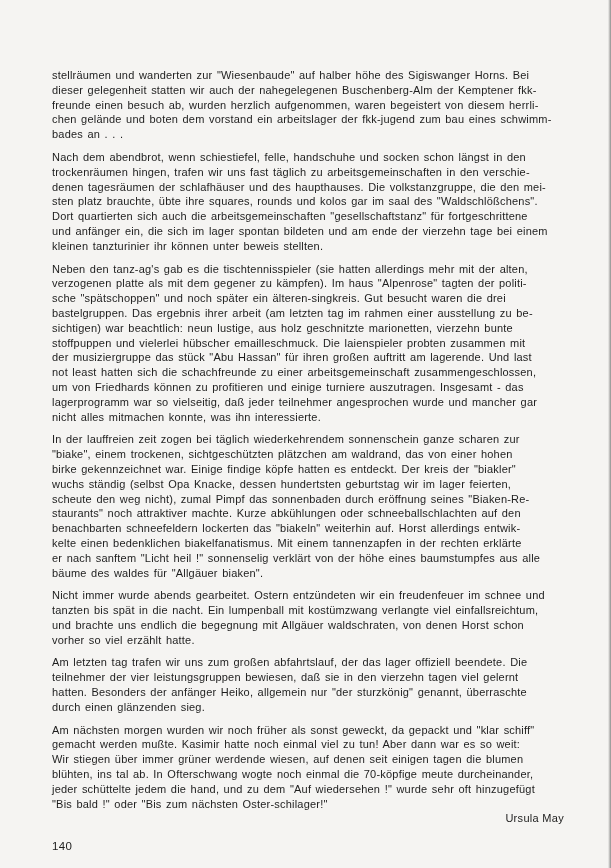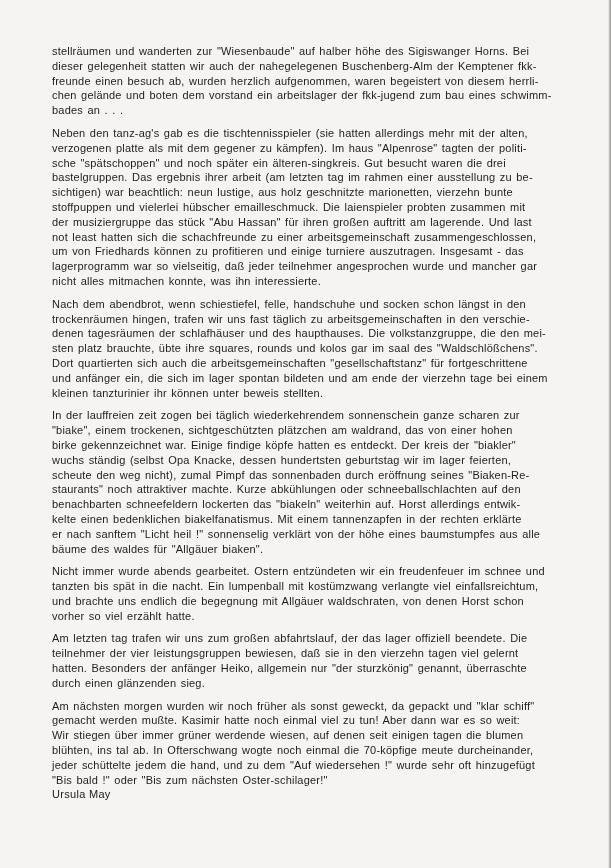--- a/index.html
+++ b/index.html
@@ -10,39 +10,39 @@
   .page {
     position: relative;
     width: 611px;
     height: 868px;
     background: #f5f4f2;
     overflow: hidden;
     font-family: "Liberation Sans", sans-serif;
   }
   .text-block {
     position: absolute;
-    top: 44px;
+    top: 68px;
     left: 52px;
     width: 530px;
   }
   .para {
     margin: 0 0 8px 0;
     font-size: 11px;
     line-height: 14.8px;
     font-weight: 400;
     color: #1d1d1d;
     letter-spacing: 0.2px;
     word-spacing: 1.2px;
     white-space: pre-line;
     text-align: left;
   }
   .sig-row {
     width: 512px;
     margin-top: -11px;
-    text-align: left;
+    text-align: right;
   }
   .signature {
     font-size: 11px;
     line-height: 14.8px;
     color: #1d1d1d;
     letter-spacing: 0.3px;
   }
   .page-number {
     margin-top: 13px;
     font-size: 11.5px;
@@ -62,38 +62,38 @@
 </head>
 <body>
 
 <div class="page">
   <div class="text-block">
     <p class="para">stellräumen und wanderten zur "Wiesenbaude" auf halber höhe des Sigiswanger Horns. Bei
 dieser gelegenheit statten wir auch der nahegelegenen Buschenberg-Alm der Kemptener fkk-
 freunde einen besuch ab, wurden herzlich aufgenommen, waren begeistert von diesem herrli-
 chen gelände und boten dem vorstand ein arbeitslager der fkk-jugend zum bau eines schwimm-
 bades an . . .</p>
+    <p class="para">Nach dem abendbrot, wenn schiestiefel, felle, handschuhe und socken schon längst in den
+trockenräumen hingen, trafen wir uns fast täglich zu arbeitsgemeinschaften in den verschie-
+denen tagesräumen der schlafhäuser und des haupthauses. Die volkstanzgruppe, die den mei-
+sten platz brauchte, übte ihre squares, rounds und kolos gar im saal des "Waldschlößchens".
+Dort quartierten sich auch die arbeitsgemeinschaften "gesellschaftstanz" für fortgeschrittene
+und anfänger ein, die sich im lager spontan bildeten und am ende der vierzehn tage bei einem
+kleinen tanzturinier ihr können unter beweis stellten.</p>
     <p class="para">Neben den tanz-ag's gab es die tischtennisspieler (sie hatten allerdings mehr mit der alten,
 verzogenen platte als mit dem gegener zu kämpfen). Im haus "Alpenrose" tagten der politi-
 sche "spätschoppen" und noch später ein älteren-singkreis. Gut besucht waren die drei
 bastelgruppen. Das ergebnis ihrer arbeit (am letzten tag im rahmen einer ausstellung zu be-
 sichtigen) war beachtlich: neun lustige, aus holz geschnitzte marionetten, vierzehn bunte
 stoffpuppen und vielerlei hübscher emailleschmuck. Die laienspieler probten zusammen mit
 der musiziergruppe das stück "Abu Hassan" für ihren großen auftritt am lagerende. Und last
 not least hatten sich die schachfreunde zu einer arbeitsgemeinschaft zusammengeschlossen,
 um von Friedhards können zu profitieren und einige turniere auszutragen. Insgesamt - das
 lagerprogramm war so vielseitig, daß jeder teilnehmer angesprochen wurde und mancher gar
 nicht alles mitmachen konnte, was ihn interessierte.</p>
-    <p class="para">Nach dem abendbrot, wenn schiestiefel, felle, handschuhe und socken schon längst in den
-trockenräumen hingen, trafen wir uns fast täglich zu arbeitsgemeinschaften in den verschie-
-denen tagesräumen der schlafhäuser und des haupthauses. Die volkstanzgruppe, die den mei-
-sten platz brauchte, übte ihre squares, rounds und kolos gar im saal des "Waldschlößchens".
-Dort quartierten sich auch die arbeitsgemeinschaften "gesellschaftstanz" für fortgeschrittene
-und anfänger ein, die sich im lager spontan bildeten und am ende der vierzehn tage bei einem
-kleinen tanzturinier ihr können unter beweis stellten.</p>
     <p class="para">In der lauffreien zeit zogen bei täglich wiederkehrendem sonnenschein ganze scharen zur
 "biake", einem trockenen, sichtgeschützten plätzchen am waldrand, das von einer hohen
 birke gekennzeichnet war. Einige findige köpfe hatten es entdeckt. Der kreis der "biakler"
 wuchs ständig (selbst Opa Knacke, dessen hundertsten geburtstag wir im lager feierten,
 scheute den weg nicht), zumal Pimpf das sonnenbaden durch eröffnung seines "Biaken-Re-
 staurants" noch attraktiver machte. Kurze abkühlungen oder schneeballschlachten auf den
 benachbarten schneefeldern lockerten das "biakeln" weiterhin auf. Horst allerdings entwik-
 kelte einen bedenklichen biakelfanatismus. Mit einem tannenzapfen in der rechten erklärte
 er nach sanftem "Licht heil !" sonnenselig verklärt von der höhe eines baumstumpfes aus alle
 bäume des waldes für "Allgäuer biaken".</p>
@@ -107,15 +107,16 @@
 durch einen glänzenden sieg.</p>
     <p class="para">Am nächsten morgen wurden wir noch früher als sonst geweckt, da gepackt und "klar schiff"
 gemacht werden mußte. Kasimir hatte noch einmal viel zu tun! Aber dann war es so weit:
 Wir stiegen über immer grüner werdende wiesen, auf denen seit einigen tagen die blumen
 blühten, ins tal ab. In Ofterschwang wogte noch einmal die 70-köpfige meute durcheinander,
 jeder schüttelte jedem die hand, und zu dem "Auf wiedersehen !" wurde sehr oft hinzugefügt
 "Bis bald !" oder "Bis zum nächsten Oster-schilager!"</p>
     <div class="sig-row">
       <span class="signature">Ursula May</span>
     </div>
+    <div class="page-number">140</div>
   </div>
   <div class="scan-edge"></div>
 </div>
 
 </body></html>

